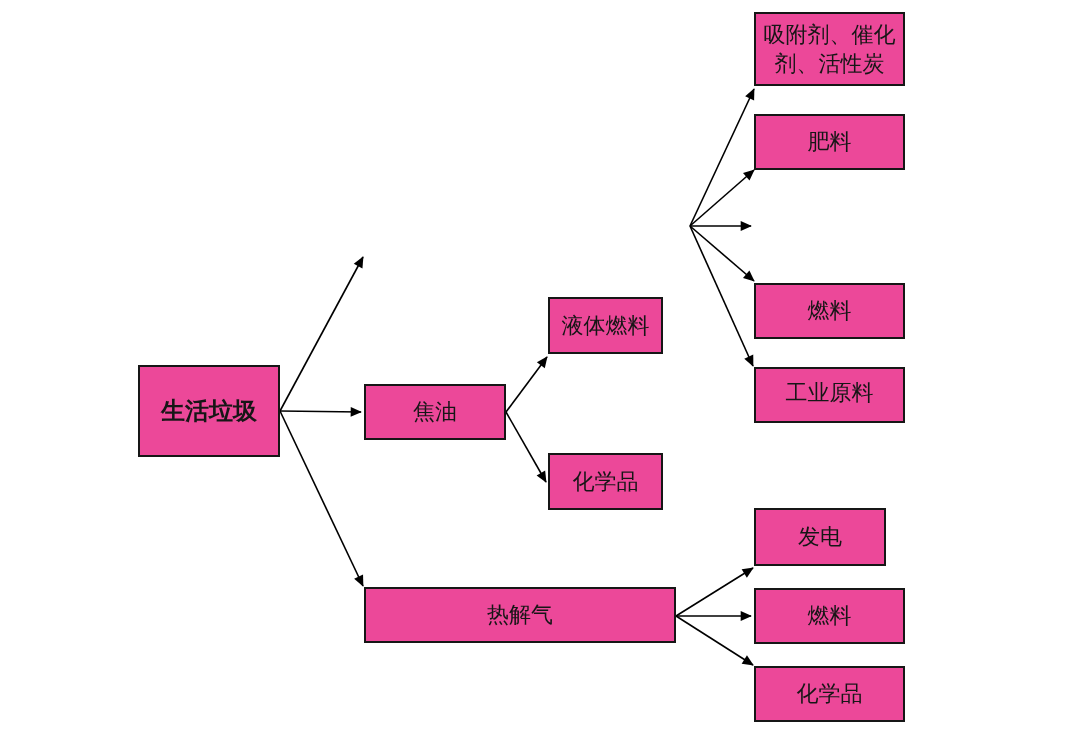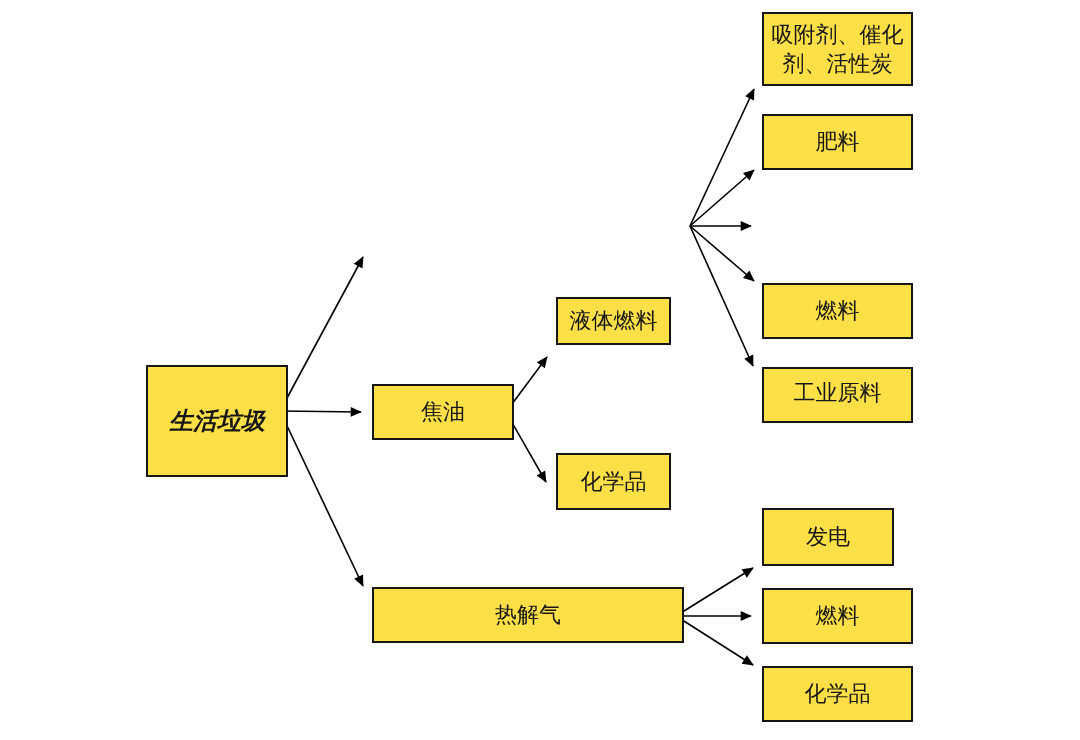--- a/index.html
+++ b/index.html
@@ -13,49 +13,48 @@
   svg.wires {
     position: absolute;
     left: 0; top: 0;
     width: 1080px; height: 740px;
     pointer-events: none;
   }
   .node {
     position: absolute;
     box-sizing: border-box;
     border: 2px solid #161616;
-    background: #fde047;
+    background: #ec4899;
     display: flex;
     align-items: center;
     justify-content: center;
     text-align: center;
     color: #161616;
     font-family: "Liberation Serif", serif;
     font-size: 22px;
     line-height: 1.32;
     padding: 2px 4px;
-    margin-left: 8px;
   }
   .node.root {
     font-family: "Liberation Sans", sans-serif;
     font-weight: 600;
     font-size: 24px;
     border-width: 2px;
   }
   
-  .n-root      { left:138px; top:365px; width:142px; height:112px;font-style:italic; }
+  .n-root      { left:138px; top:365px; width:142px; height:92px; }
   .n-semicoke  { left:364px; top:196px; width:326px; height:58px; }
   .n-tar       { left:364px; top:384px; width:142px; height:56px; }
   .n-gas       { left:364px; top:587px; width:312px; height:56px; }
   .n-s1 { left:754px; top:12px;  width:151px; height:74px; }
   .n-s2 { left:754px; top:114px; width:151px; height:56px;text-align:right; }
   .n-s3 { left:754px; top:198px; width:151px; height:55px; }
   .n-s4 { left:754px; top:283px; width:151px; height:56px; }
   .n-s5 { left:754px; top:367px; width:151px; height:56px;font-family:Liberation Mono, monospace; }
-  .n-t1 { left:548px; top:297px; width:115px; height:48px; }
+  .n-t1 { left:548px; top:297px; width:115px; height:57px; }
   .n-t2 { left:548px; top:453px; width:115px; height:57px; }
   .n-g1 { left:754px; top:508px; width:132px; height:58px; }
   .n-g2 { left:754px; top:588px; width:151px; height:56px; }
   .n-g3 { left:754px; top:666px; width:151px; height:56px; }
 </style>
 </head>
 <body>
 
 <div class="canvas">
 

